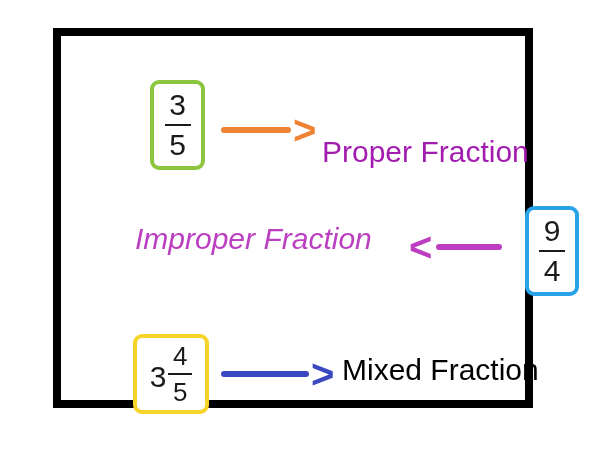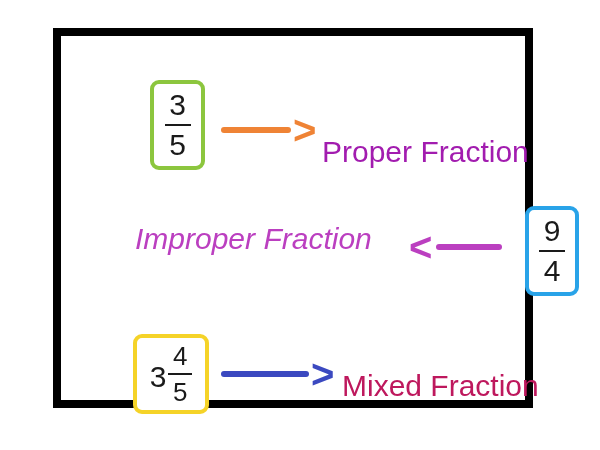--- a/index.html
+++ b/index.html
@@ -133,21 +133,21 @@
   #conn-improper { left: 348px; top: 191px; }
   #conn-improper .conn-line { width: 66px; background: #BB3FC0; margin-left: 4px; }
   #conn-improper .chevron   { color: #BB3FC0; }
 
   #conn-mixed { left: 160px; top: 318px; }
   #conn-mixed .conn-line { width: 88px; background: #3B49C0; }
   #conn-mixed .chevron   { color: #3B49C0; margin-left: 2px; }
 
   #label-proper   { left: 261px; top: 73px;  color: #a21caf; margin-top: 28px; }
   #label-improper { left: 74px;  top: 188px; color: #BB3FC0; font-style: italic; }
-  #label-mixed    { left: 281px; top: 335px; color: #be185d; }
+  #label-mixed    { left: 281px; top: 319px; color: #000000; }
 </style>
 </head>
 <body>
 
 <div id="canvas">
 
   <div id="frame">
 
     <div class="frac-card green" id="card-proper">
       <span class="frac">

